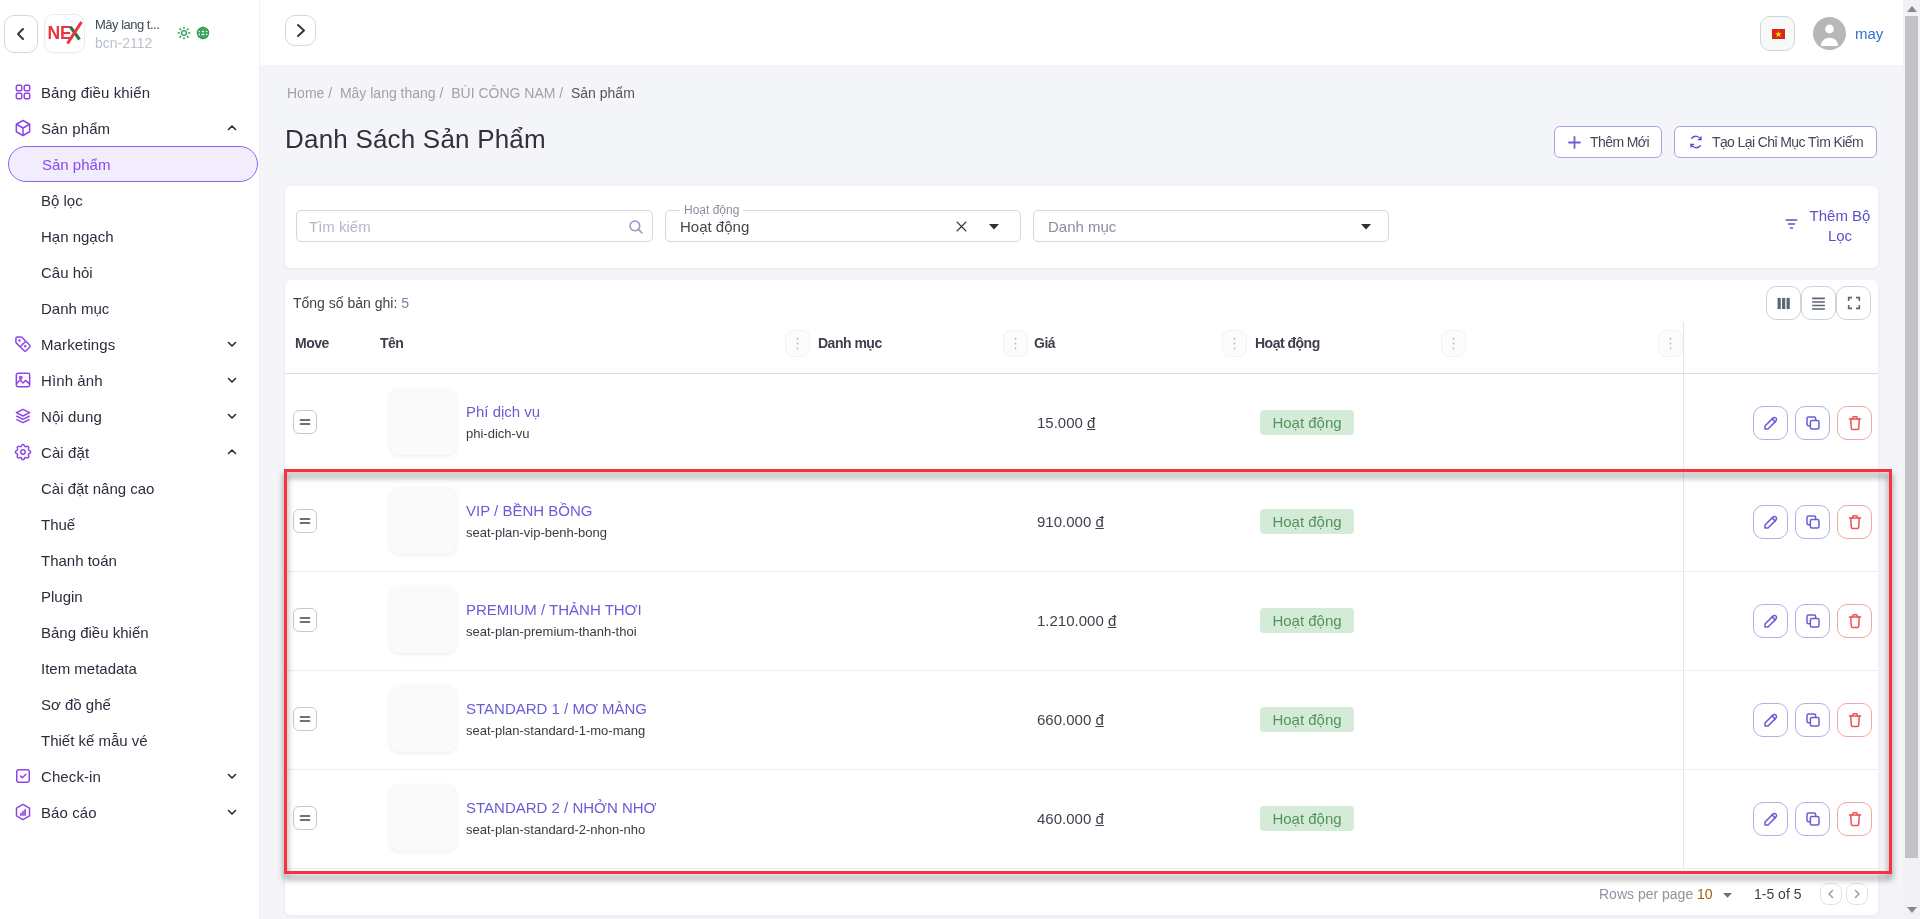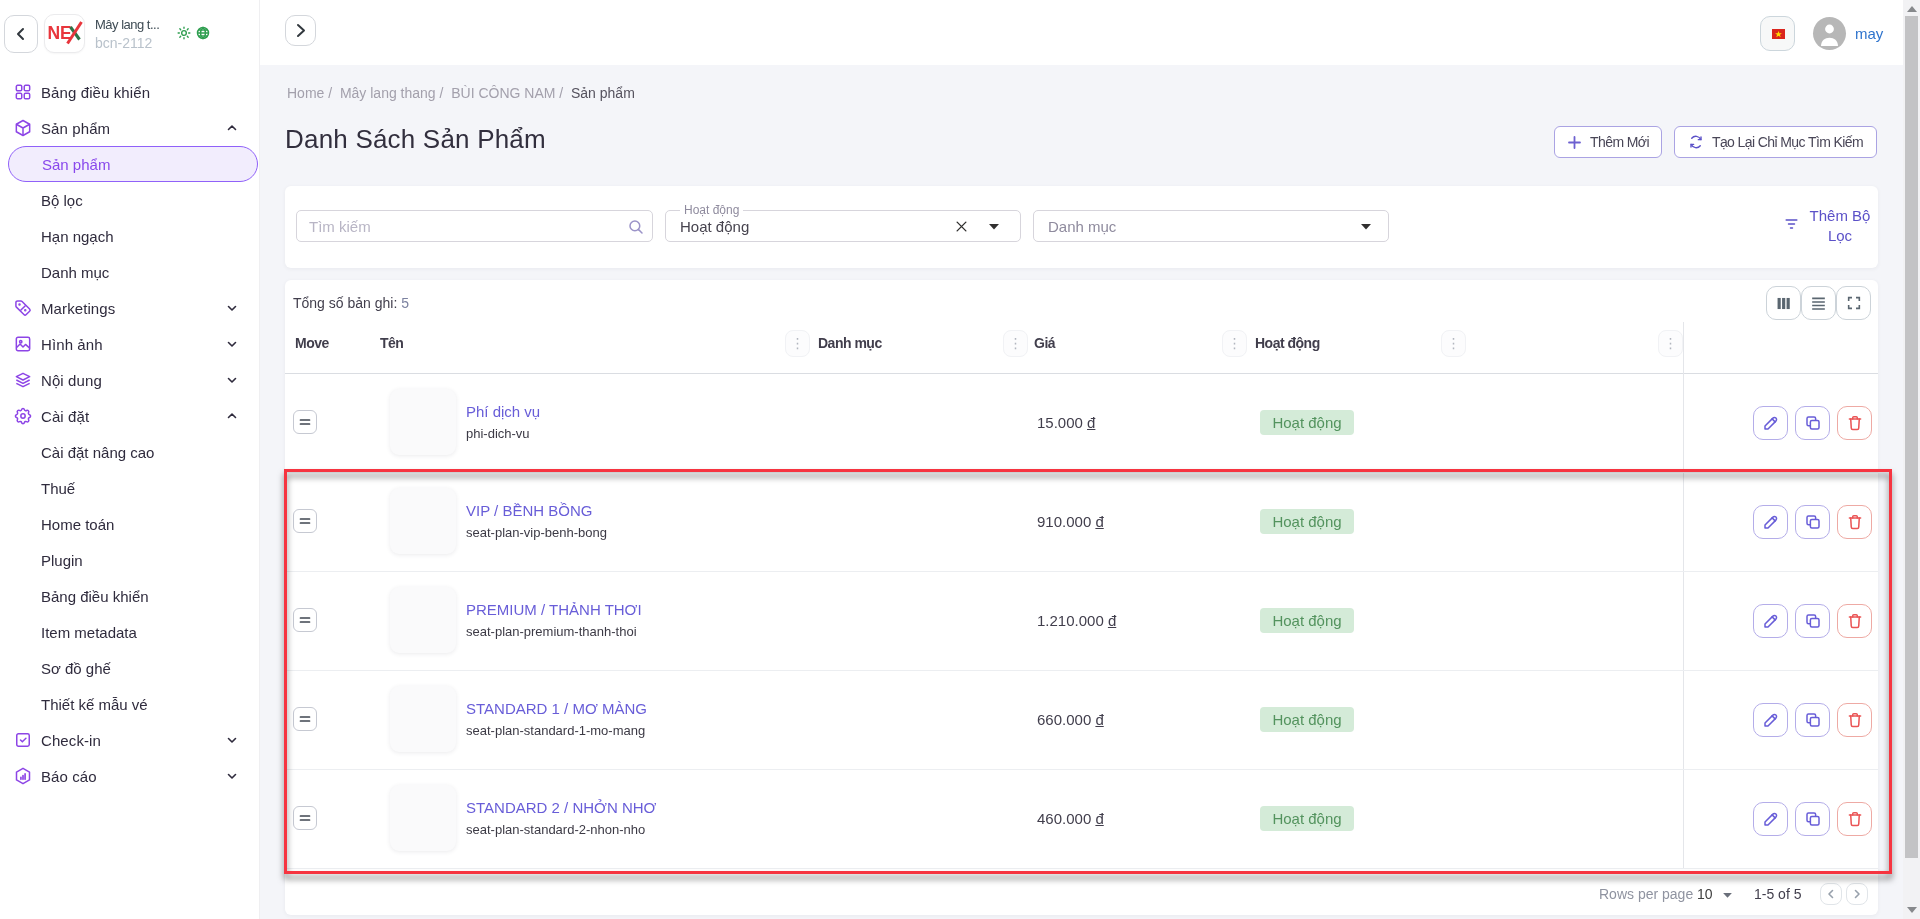--- a/index.html
+++ b/index.html
@@ -302,21 +302,21 @@
           <svg width="18" height="18" viewBox="0 0 24 24" fill="none" stroke="#ea5455" stroke-width="2" stroke-linecap="round" stroke-linejoin="round">
             <path d="M4.5 6.5h15"></path>
             <path d="M9 6.5V4.8A1.3 1.3 0 0 1 10.3 3.5h3.4A1.3 1.3 0 0 1 15 4.8v1.7"></path>
             <path d="M6.3 6.5l.7 12A2 2 0 0 0 9 20.5h6a2 2 0 0 0 2-2l.7-12"></path>
           </svg>
         </div>
         <div class="rowline" style="top:588px; width:1593px;"></div>
       </div>
 
     <div class="abs" style="left:1314px; top:606px; font-size:14px; color:#8f93a0;">Rows per page</div>
-    <div class="abs" style="left:1412px; top:606px; font-size:14px; color:#404040;">10</div>
+    <div class="abs" style="left:1412px; top:606px; font-size:14px; color:#a16207;">10</div>
     <svg class="abs" style="left:1437px; top:612px;" width="11" height="7" viewBox="0 0 12 8">
         <path d="M1 1 L6 6.5 L11 1z" fill="#6a6f7a"></path>
       </svg>
     <div class="abs" style="left:1469px; top:606px; font-size:14px; color:#413e4c;">1-5 of 5</div>
     <div class="abtn" style="left:1535px; top:603px; width:22px; height:22px; border:1px solid #e1e5e9; border-radius:8px;">
         <svg width="12" height="12" viewBox="0 0 12 12" fill="none" stroke="#98a1ac" stroke-width="1.6" stroke-linecap="round" stroke-linejoin="round">
           <path d="M7.5 2.5 L4 6 L7.5 9.5"></path>
         </svg>
       </div>
     <div class="abtn" style="left:1561px; top:603px; width:22px; height:22px; border:1px solid #e1e5e9; border-radius:8px;">
@@ -381,20 +381,23 @@
     <div class="smi active">
         <span class="lbl">Sản phẩm</span>
       </div>
     <div class="smi">
         <span class="lbl">Bộ lọc</span>
       </div>
     <div class="smi">
         <span class="lbl">Hạn ngạch</span>
       </div>
     <div class="smi">
+        <span class="lbl">Câu hỏi</span>
+      </div>
+    <div class="smi">
         <span class="lbl">Danh mục</span>
       </div>
     <div class="mi">
         <svg class="ic" viewBox="0 0 24 24" fill="none" stroke="#8d45e6" stroke-width="1.8" stroke-linejoin="round">
           <path d="M9.5 3.5h-4a2 2 0 0 0-2 2v4c0 .55.22 1.05.59 1.41l9 9a2 2 0 0 0 2.82 0l4-4a2 2 0 0 0 0-2.82l-9-9a2 2 0 0 0-1.41-.59z"></path>
           <circle cx="7.8" cy="7.8" r=".6" fill="#8d45e6"></circle>
           <path d="M9.5 14.5l5-5" stroke-linecap="round"></path>
           <circle cx="14.7" cy="14.7" r=".6" fill="#8d45e6"></circle>
         </svg>
         <span class="lbl">Marketings</span>
@@ -433,21 +436,21 @@
           <path d="M2.5 7.5 L6 4 L9.5 7.5"></path>
         </svg>
       </div>
     <div class="smi">
         <span class="lbl">Cài đặt nâng cao</span>
       </div>
     <div class="smi">
         <span class="lbl">Thuế</span>
       </div>
     <div class="smi">
-        <span class="lbl">Home toán</span>
+        <span class="lbl">Thanh toán</span>
       </div>
     <div class="smi">
         <span class="lbl">Plugin</span>
       </div>
     <div class="smi">
         <span class="lbl">Bảng điều khiển</span>
       </div>
     <div class="smi">
         <span class="lbl">Item metadata</span>
       </div>

